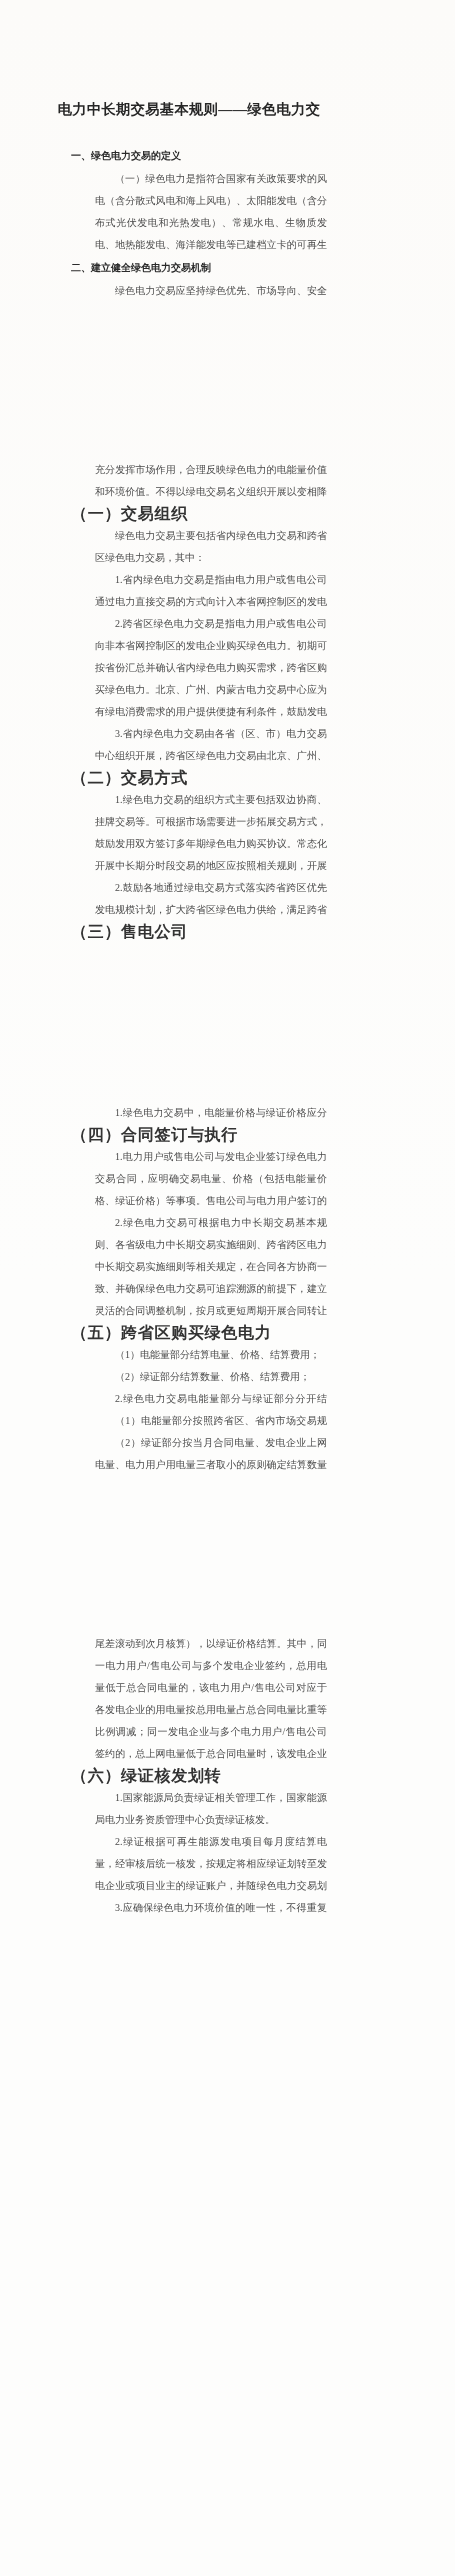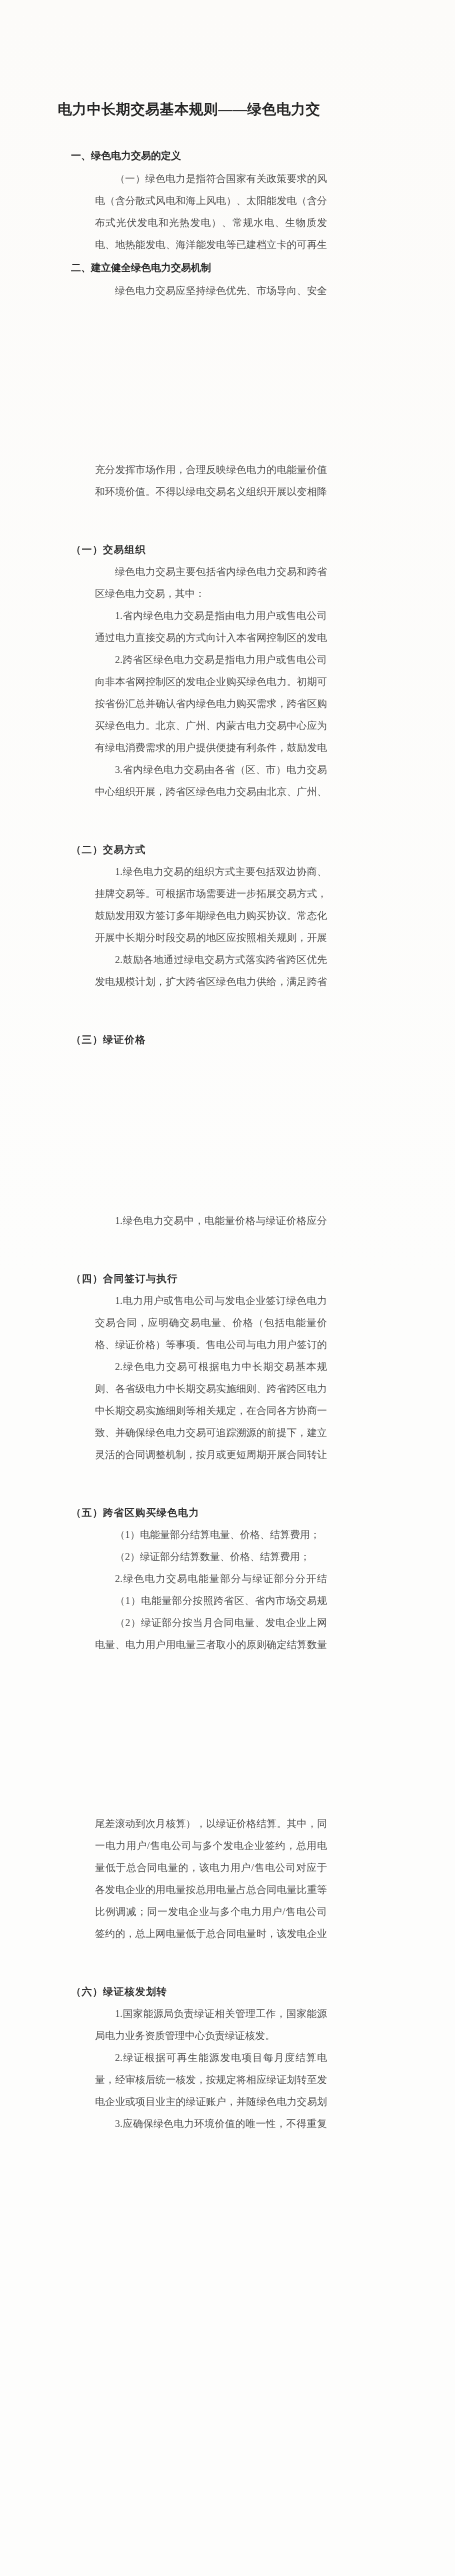--- a/index.html
+++ b/index.html
@@ -26,25 +26,24 @@
     text-align:center;letter-spacing:0.4px;
     overflow:hidden;
   }
   .h1{
     font-family:"Liberation Sans","DejaVu Sans",sans-serif;
     font-size:10px;line-height:24px;height:24px;
     font-weight:700;color:#2b2b2b;
     text-indent:20px;overflow:hidden;
   }
   .h2{
-    font-size:10px;line-height:22px;height:22px;
+    font-size:16px;line-height:22px;height:22px;
     font-weight:700;color:#333;
     text-indent:20px;letter-spacing:0.7px;
     overflow:hidden;
-    margin-top:36px;
   }
   .p{
     font-size:10px;line-height:22px;
     color:#4a4a4a;
     text-align:justify;text-justify:inter-ideograph;
     text-indent:20px;
     overflow:hidden;
     margin-left:44px;
   }
   .p.cont{text-indent:0;}
@@ -77,21 +76,21 @@
 
     <div class="p cont lines-2">充分发挥市场作用，合理反映绿色电力的电能量价值和环境价值。不得以绿电交易名义组织开展以变相降价为目的的专场交易。</div>
     <div class="h2">（一）交易组织</div>
     <div class="p lines-2">绿色电力交易主要包括省内绿色电力交易和跨省区绿色电力交易，其中：</div>
     <div class="p lines-2">1.省内绿色电力交易是指由电力用户或售电公司通过电力直接交易的方式向计入本省网控制区的发电企业购买绿色电力。</div>
     <div class="p lines-5">2.跨省区绿色电力交易是指电力用户或售电公司向非本省网控制区的发电企业购买绿色电力。初期可按省份汇总并确认省内绿色电力购买需求，跨省区购买绿色电力。北京、广州、内蒙古电力交易中心应为有绿电消费需求的用户提供便捷有利条件，鼓励发电企业与用户直接签订绿色电力交易合同。</div>
     <div class="p lines-2">3.省内绿色电力交易由各省（区、市）电力交易中心组织开展，跨省区绿色电力交易由北京、广州、内蒙古电力交易中心组织开展。</div>
     <div class="h2">（二）交易方式</div>
     <div class="p lines-4">1.绿色电力交易的组织方式主要包括双边协商、挂牌交易等。可根据市场需要进一步拓展交易方式，鼓励发用双方签订多年期绿色电力购买协议。常态化开展中长期分时段交易的地区应按照相关规则，开展分时段或带电力曲线的绿色电力交易。</div>
     <div class="p lines-2">2.鼓励各地通过绿电交易方式落实跨省跨区优先发电规模计划，扩大跨省区绿色电力供给，满足跨省区绿色电力消费需求。</div>
-    <div class="h2">（三）绿证价格</div>
+    <div class="h2">（三）售电公司</div>
 
     <div class="spacer" style="height:159px"></div>
 
     <div class="p lines-1">1.绿色电力交易中，电能量价格与绿证价格应分别明确。</div>
     <div class="h2">（四）合同签订与执行</div>
     <div class="p lines-3">1.电力用户或售电公司与发电企业签订绿色电力交易合同，应明确交易电量、价格（包括电能量价格、绿证价格）等事项。售电公司与电力用户签订的零售合同中应明确上述事项。</div>
     <div class="p lines-5">2.绿色电力交易可根据电力中长期交易基本规则、各省级电力中长期交易实施细则、跨省跨区电力中长期交易实施细则等相关规定，在合同各方协商一致、并确保绿色电力交易可追踪溯源的前提下，建立灵活的合同调整机制，按月或更短周期开展合同转让等交易。</div>
     <div class="h2">（五）跨省区购买绿色电力</div>
     <div class="p lines-1">（1）电能量部分结算电量、价格、结算费用；</div>
     <div class="p lines-1">（2）绿证部分结算数量、价格、结算费用；</div>

